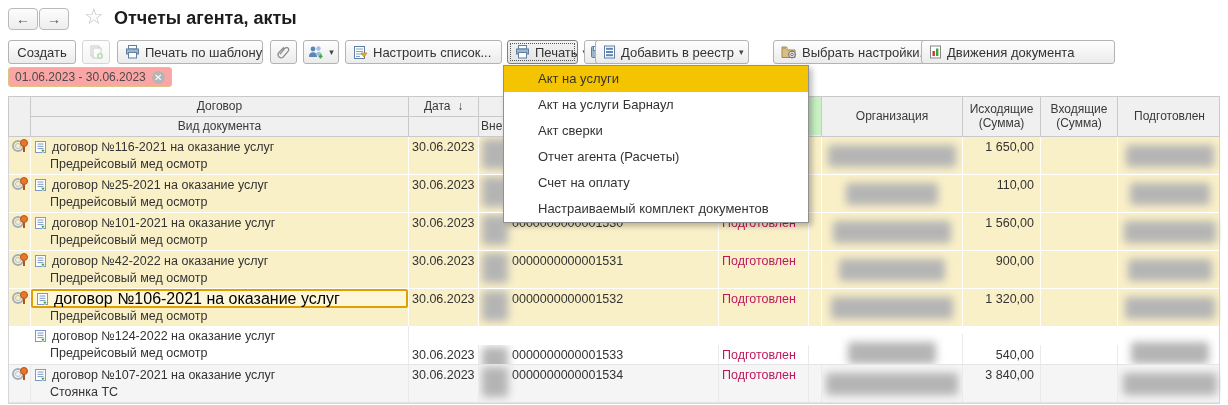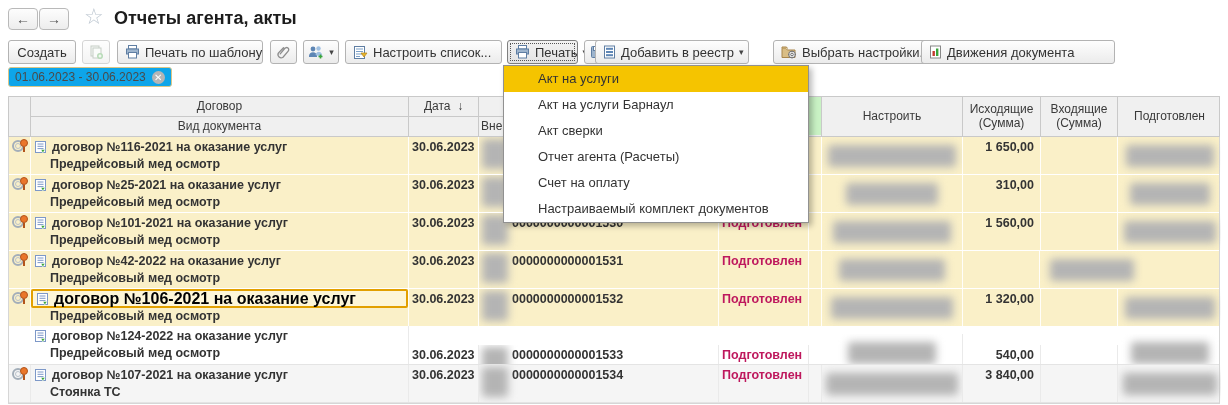--- a/index.html
+++ b/index.html
@@ -29,41 +29,41 @@
   .btn.focused{
     border:1px solid #7f7f7f;background:linear-gradient(#f3f3f3,#e3e3e3);
     outline:1px dotted #555;outline-offset:-4px;
   }
   .caret{font-size:9px;color:#444;line-height:1;}
   .icon{display:inline-flex;flex:none;}
   
   .chip{
     position:absolute;left:8px;top:67px;height:20px;box-sizing:border-box;
     display:flex;align-items:center;gap:6px;padding:0 6px;
-    background:#0ea5e9;border:1px solid #d9c687;border-radius:3px;
+    background:#fca5a5;border:1px solid #d9c687;border-radius:3px;
     font-size:12px;color:#4a4a4a;
   }
   .chip-close{
     width:13px;height:13px;border-radius:50%;background:#b5b5b5;color:#fff;
     font-size:10px;line-height:13px;text-align:center;border:none;padding:0;display:block;
   }
   
   .tbl{position:absolute;left:8px;top:96px;width:1212px;}
   .thead{display:flex;border:1px solid #c9c9c9;box-sizing:border-box;background:#f0f0f0;}
   .hcol{box-sizing:border-box;border-right:1px solid #c9c9c9;flex:none;}
   .hcol:last-child{border-right:none;}
   .h-top,.h-bot{height:19px;line-height:19px;text-align:center;font-size:12px;color:#3a3a3a;
     overflow:hidden;white-space:nowrap;}
   .h-bot{border-top:1px solid #c9c9c9;}
   .h-single{height:38px;display:flex;flex-direction:column;align-items:center;justify-content:center;
     font-size:12px;color:#3a3a3a;line-height:14px;text-align:center;overflow:hidden;}
   .h-green{background:#c9f2c4;height:38px;}
   .h-left{text-align:left;padding-left:2px;}
   .tbody{border-left:1px solid #d6d6d6;border-right:1px solid #d6d6d6;border-bottom:1px solid #d6d6d6;box-sizing:border-box;}
-  .trow{display:flex;height:38px;box-sizing:border-box;font-weight:bold;}
+  .trow{display:flex;height:38px;box-sizing:border-box;}
   .trow.yellow{background:#faf0c8;border-bottom:1px solid #ffffff;}
   .trow.white{background:#ffffff;border-bottom:1px solid #e4e4e4;align-items:flex-end;}
   .trow.gray{background:#f5f5f5;border-bottom:1px solid #e4e4e4;}
   .tcell{box-sizing:border-box;flex:none;overflow:hidden;position:relative;}
   .yellow .tcell{border-right:1px solid rgba(255,255,255,.9);}
   .white .tcell,.gray .tcell{border-right:1px solid #eaeaea;}
   .line1{height:19px;display:flex;align-items:center;gap:4px;padding-left:3px;
     font-size:12.5px;color:#333;white-space:nowrap;}
   .line2{height:19px;line-height:17px;padding-left:19px;font-size:12.5px;color:#333;white-space:nowrap;}
   .sel-box{height:19px;box-sizing:border-box;display:flex;align-items:center;gap:4px;padding-left:3px;
@@ -242,21 +242,21 @@
       <div class="h-top"></div>
       <div class="h-bot h-left">Внешний номер</div>
     </div>
     <div class="hcol" style="width:90px;">
         <div class="h-single"></div>
       </div>
     <div class="hcol" style="width:13px;">
         <div class="h-green"></div>
       </div>
     <div class="hcol" style="width:141px;">
-      <div class="h-single">Настроить</div>
+      <div class="h-single">Организация</div>
     </div>
     <div class="hcol" style="width:78px;">
       <div class="h-single">
           <span>Исходящие</span>
           <span>(Сумма)</span>
         </div>
     </div>
     <div class="hcol" style="width:77px;">
       <div class="h-single">
           <span>Входящие</span>
@@ -348,21 +348,21 @@
           </div>
         </div>
         <div class="tcell" style="width:90px">
           <div class="line1 status-txt">Подготовлен</div>
         </div>
         <div class="tcell" style="width:13px"></div>
         <div class="tcell" style="width:141px">
           <span class="blur blob" style="width:92px"></span>
         </div>
         <div class="tcell" style="width:78px">
-          <div class="line1 sum">310,00</div>
+          <div class="line1 sum">110,00</div>
         </div>
         <div class="tcell" style="width:77px">
           <div class="line1 sum"></div>
         </div>
         <div class="tcell" style="width:103px;border-right:none;">
           <span class="blur blob" style="width:80px"></span>
         </div>
       </div>
       <div class="trow yellow">
         <div class="tcell" style="width:22px">
@@ -442,20 +442,23 @@
             <span class="blur num-prefix"></span>
             <span>0000000000001531</span>
           </div>
         </div>
         <div class="tcell" style="width:90px">
           <div class="line1 status-txt">Подготовлен</div>
         </div>
         <div class="tcell" style="width:13px"></div>
         <div class="tcell" style="width:141px">
           <span class="blur blob" style="width:106px"></span>
+        </div>
+        <div class="tcell" style="width:78px">
+          <div class="line1 sum">900,00</div>
         </div>
         <div class="tcell" style="width:77px">
           <div class="line1 sum"></div>
         </div>
         <div class="tcell" style="width:103px;border-right:none;">
           <span class="blur blob" style="width:84px"></span>
         </div>
       </div>
       <div class="trow yellow">
         <div class="tcell" style="width:22px">

